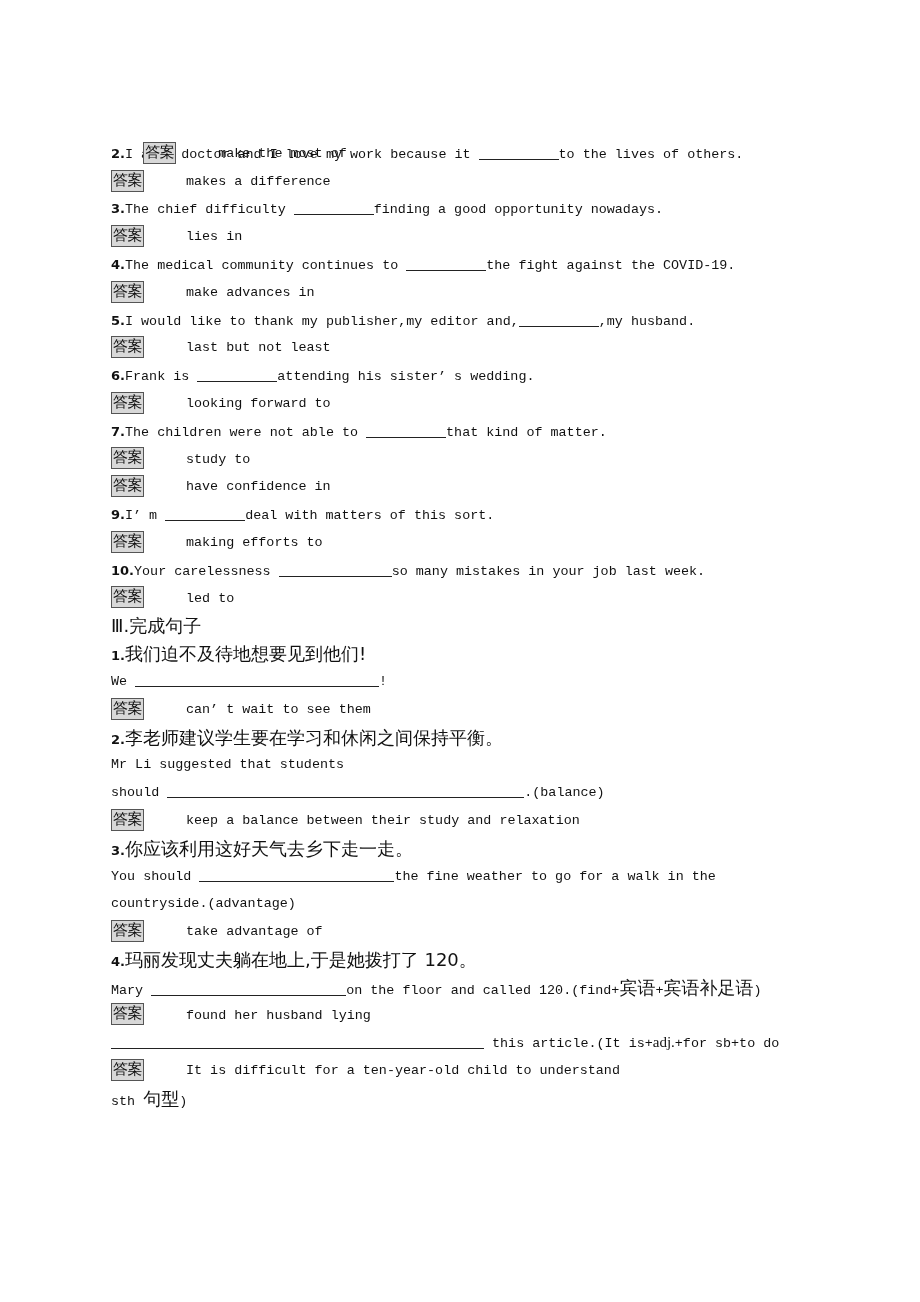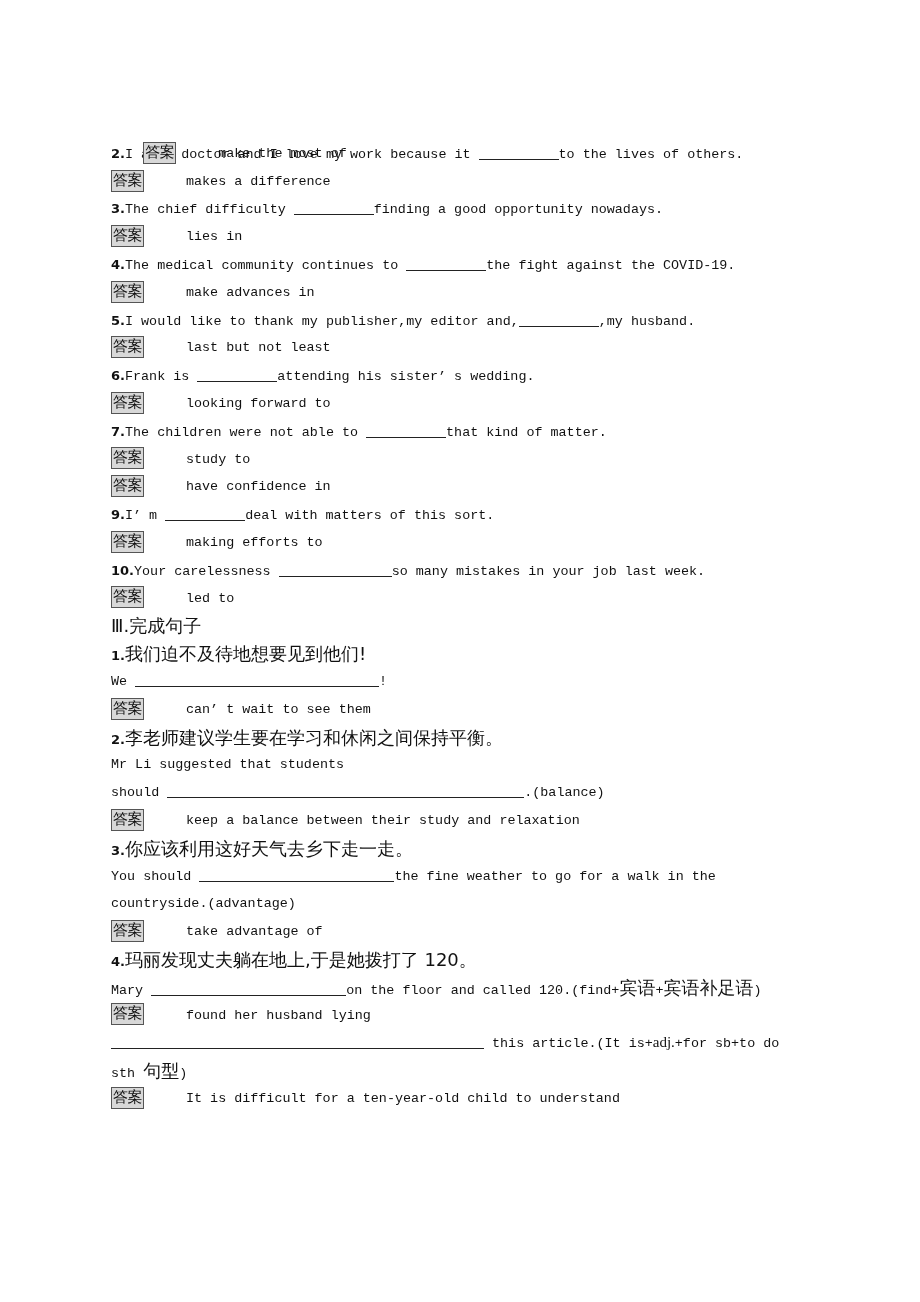--- a/index.html
+++ b/index.html
@@ -115,16 +115,16 @@
   <div class="line"><span class="num">3.</span><span class="cn">你应该利用这好天气去乡下走一走。</span></div>
   <div class="line"><span>You should </span><span class="blank" style="width:195px"></span><span>the fine weather to go for a walk in the</span></div>
   <div class="line">countryside.(advantage)</div>
   <div class="line"><span class="badge">答案</span><span class="ans">take advantage of</span></div>
 
   <div class="line"><span class="num">4.</span><span class="cn">玛丽发现丈夫躺在地上,于是她拨打了 120。</span></div>
   <div class="line"><span>Mary </span><span class="blank" style="width:195px"></span><span>on the floor and called 120.(find+</span><span class="cn">宾语</span><span>+</span><span class="cn">宾语补足语</span><span>)</span></div>
   <div class="line"><span class="badge">答案</span><span class="ans">found her husband lying</span></div>
 
   <div class="line"><span class="blank" style="width:373px"></span><span> this article.(It is+</span><span class="it">adj.</span><span>+for sb+to do</span></div>
+  <div class="line"><span class="badge">答案</span><span class="ans">It is difficult for a ten-year-old child to understand</span></div>
   <div class="line"><span>sth </span><span class="cn">句型</span><span>)</span></div>
-  <div class="line"><span class="badge">答案</span><span class="ans">It is difficult for a ten-year-old child to understand</span></div>
 
 </div>
 
 </body></html>

